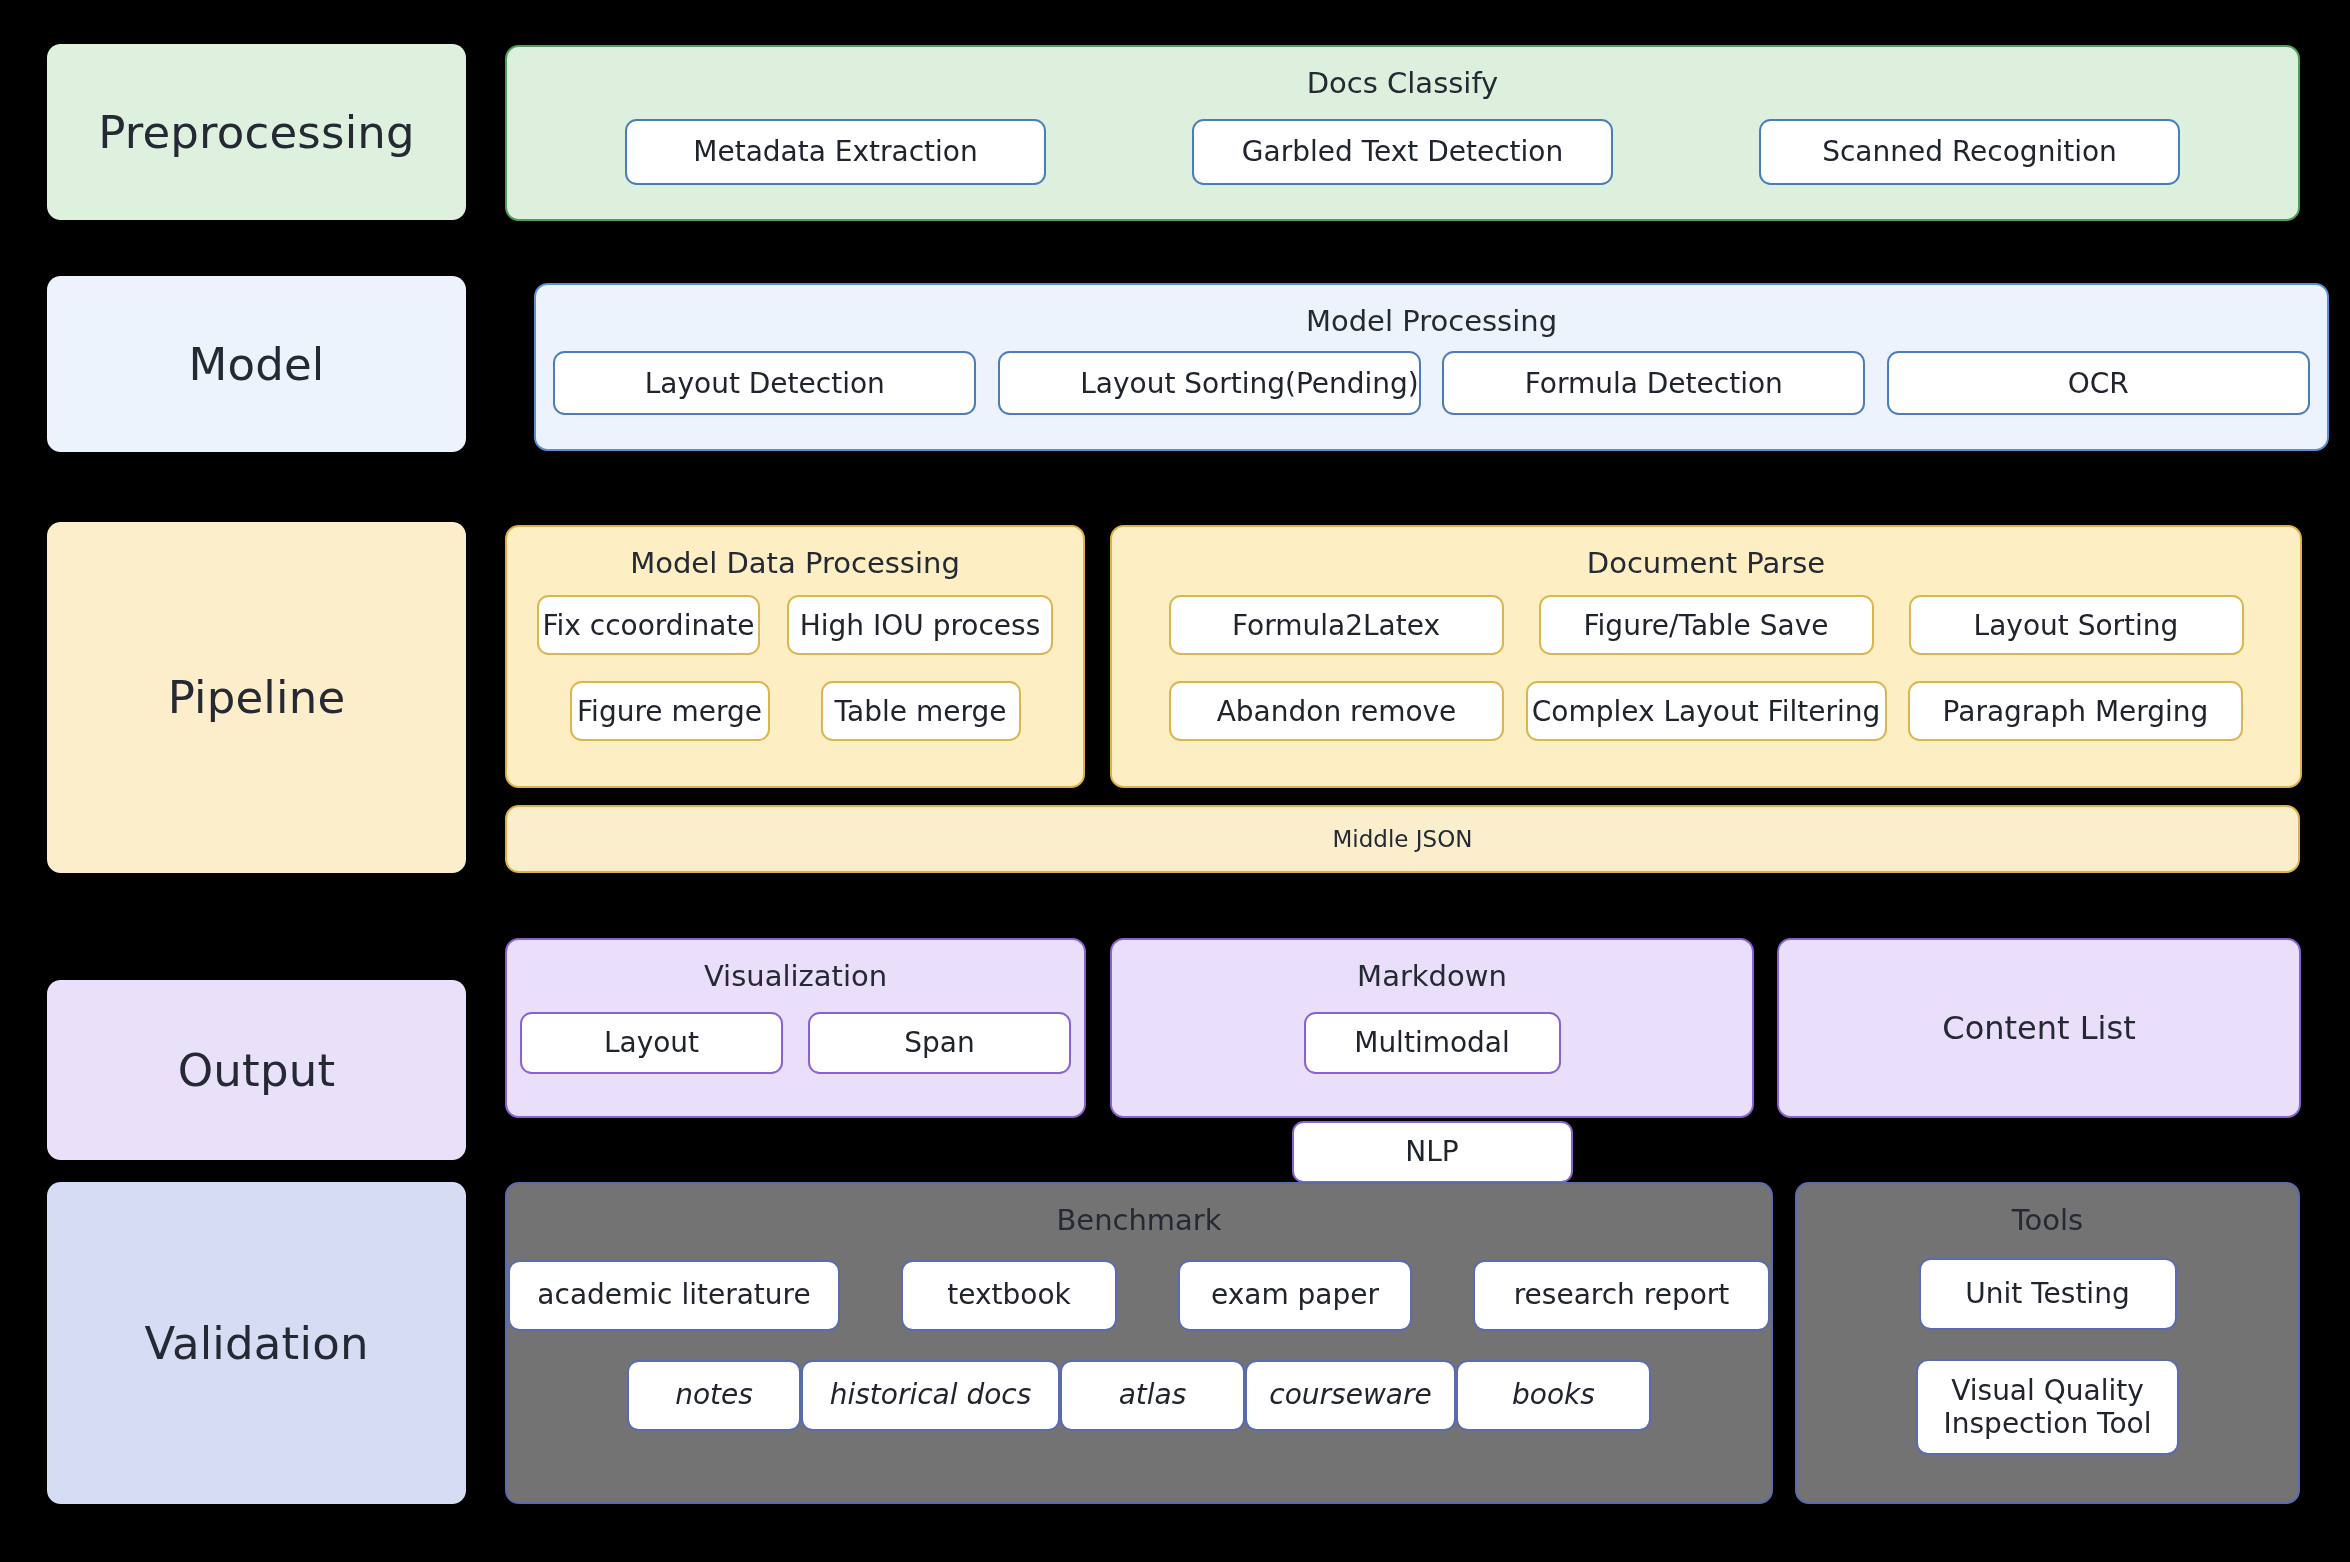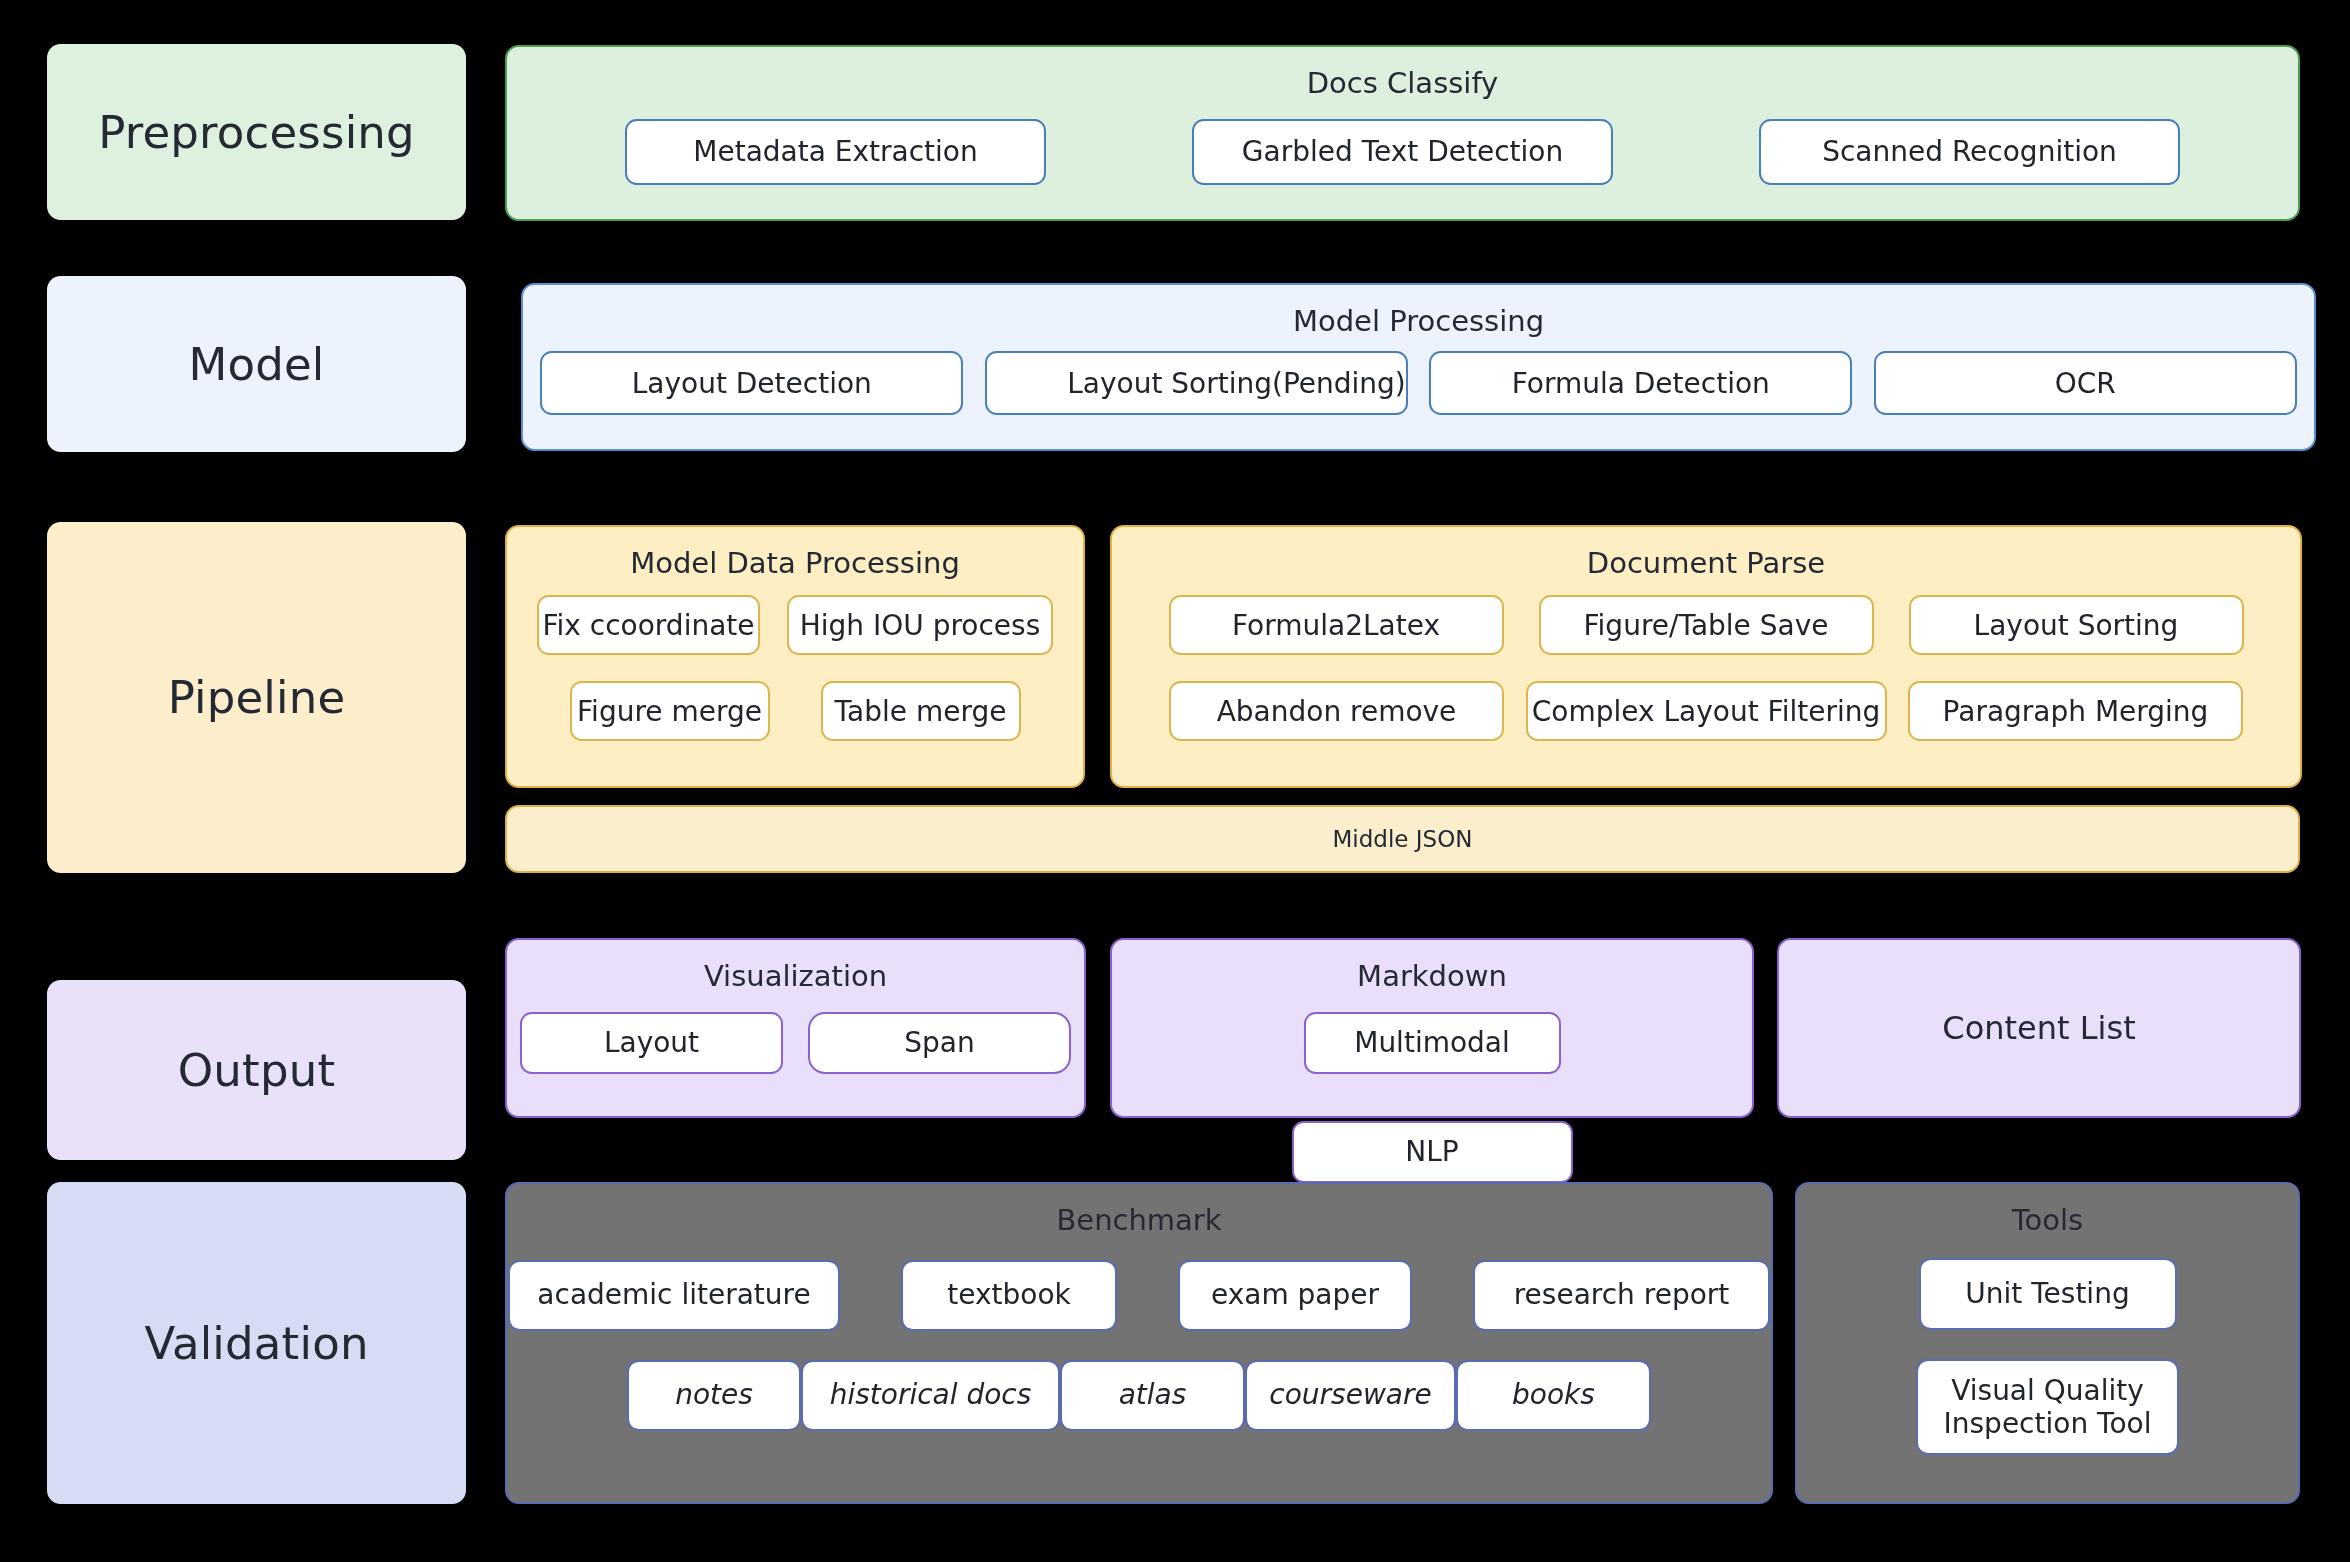--- a/index.html
+++ b/index.html
@@ -91,21 +91,21 @@
       <div class="chip chip-blue" style="width:421px;height:66px;">
         <span>Scanned Recognition</span>
       </div>
     </div>
   </div>
 
   <div class="stage-label lbl-blue" style="left:47px;top:276px;width:419px;height:176px;">
     <span>Model</span>
   </div>
 
-  <div class="group g-blue" style="left:521px;top:283px;width:1795px;height:168px;">
+  <div class="group g-blue" style="left:534px;top:283px;width:1795px;height:168px;">
     <div class="group-title">Model Processing</div>
     <div class="chips" style="margin-top:15.6px;gap:21.5px;">
       <div class="chip chip-blue" style="width:423px;height:64px;">
         <span>Layout Detection</span>
       </div>
       <div class="chip chip-blue" style="width:423px;height:64px;justify-content:flex-end;">
         <span>Layout Sorting(Pending)</span>
       </div>
       <div class="chip chip-blue" style="width:423px;height:64px;">
         <span>Formula Detection</span>
@@ -173,21 +173,21 @@
   <div class="stage-label lbl-purple" style="left:47px;top:980px;width:419px;height:180px;">
     <span>Output</span>
   </div>
 
   <div class="group g-purple" style="left:505px;top:938px;width:581px;height:180px;">
     <div class="group-title">Visualization</div>
     <div class="chips" style="margin-top:21.5px;gap:25px;">
       <div class="chip chip-purple" style="width:263px;height:62px;">
         <span>Layout</span>
       </div>
-      <div class="chip chip-purple" style="width:263px;height:62px;border-radius:17px;">
+      <div class="chip chip-purple" style="width:263px;height:62px;">
         <span>Span</span>
       </div>
     </div>
   </div>
 
   <div class="group g-purple" style="left:1110px;top:938px;width:644px;height:180px;">
     <div class="group-title">Markdown</div>
     <div class="chips" style="margin-top:21.5px;gap:47px;flex-direction:column;">
       <div class="chip chip-purple" style="width:257px;height:62px;">
         <span>Multimodal</span>

